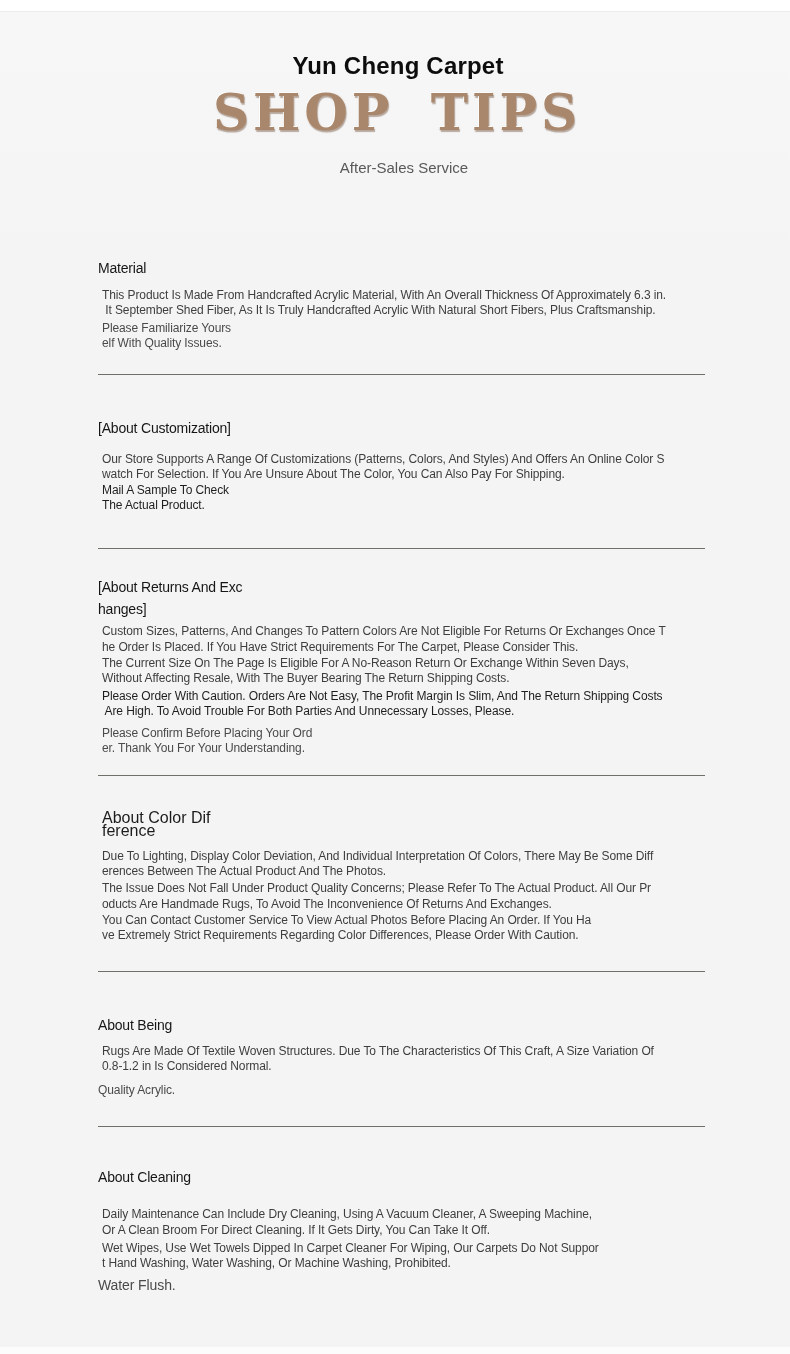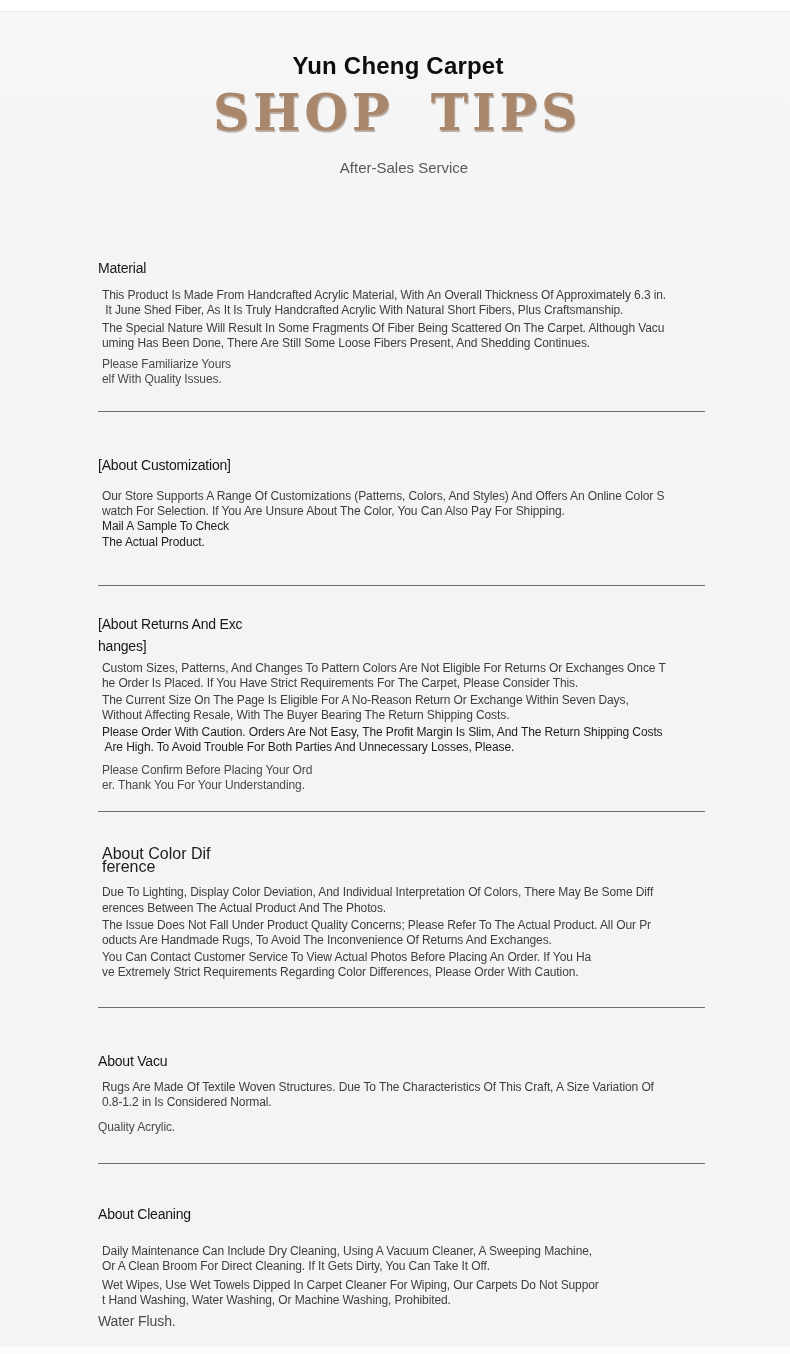--- a/index.html
+++ b/index.html
@@ -152,23 +152,21 @@
       <h1 class="store-title">Yun Cheng Carpet</h1>
       <div class="logo">SHOP TIPS</div>
       <div class="subtitle">After-Sales Service</div>
     </header>
 
     <div class="sections">
 
       <section class="s0">
         <h2 class="h-lg">Material</h2>
         <p class="para p0">This Product Is Made From Handcrafted Acrylic Material, With An Overall Thickness Of Approximately 6.3 in.
- It June Shed Fiber, As It Is Truly Handcrafted Acrylic With Natural Short Fibers, Plus Craftsmanship.</p>
-        <p class="para p1">The Special Nature Will Result In Some Fragments Of Fiber Being Scattered On The Carpet. Although Vacu
-uming Has Been Done, There Are Still Some Loose Fibers Present, And Shedding Continues.</p>
+ It September Shed Fiber, As It Is Truly Handcrafted Acrylic With Natural Short Fibers, Plus Craftsmanship.</p>
         <p class="para muted p2">Please Familiarize Yours
 elf With Quality Issues.</p>
         <hr class="divider">
       </section>
 
       <section class="s1">
         <h2 class="h-lg">[About Customization]</h2>
         <p class="para p0">Our Store Supports A Range Of Customizations (Patterns, Colors, And Styles) And Offers An Online Color S
 watch For Selection. If You Are Unsure About The Color, You Can Also Pay For Shipping.</p>
         <p class="para dark p1">Mail A Sample To Check
@@ -196,21 +194,21 @@
         <p class="para p0">Due To Lighting, Display Color Deviation, And Individual Interpretation Of Colors, There May Be Some Diff
 erences Between The Actual Product And The Photos.</p>
         <p class="para p1">The Issue Does Not Fall Under Product Quality Concerns; Please Refer To The Actual Product. All Our Pr
 oducts Are Handmade Rugs, To Avoid The Inconvenience Of Returns And Exchanges.</p>
         <p class="para p2">You Can Contact Customer Service To View Actual Photos Before Placing An Order. If You Ha
 ve Extremely Strict Requirements Regarding Color Differences, Please Order With Caution.</p>
         <hr class="divider">
       </section>
 
       <section class="s4">
-        <h2 class="h-lg">About Vacu</h2>
+        <h2 class="h-lg">About Being</h2>
         <p class="para p0">Rugs Are Made Of Textile Woven Structures. Due To The Characteristics Of This Craft, A Size Variation Of
 0.8-1.2 in Is Considered Normal.</p>
         <p class="para muted frag p1">Quality Acrylic.</p>
         <hr class="divider">
       </section>
 
       <section class="s5">
         <h2 class="h-lg">About Cleaning</h2>
         <p class="para p0">Daily Maintenance Can Include Dry Cleaning, Using A Vacuum Cleaner, A Sweeping Machine,
 Or A Clean Broom For Direct Cleaning. If It Gets Dirty, You Can Take It Off.</p>

